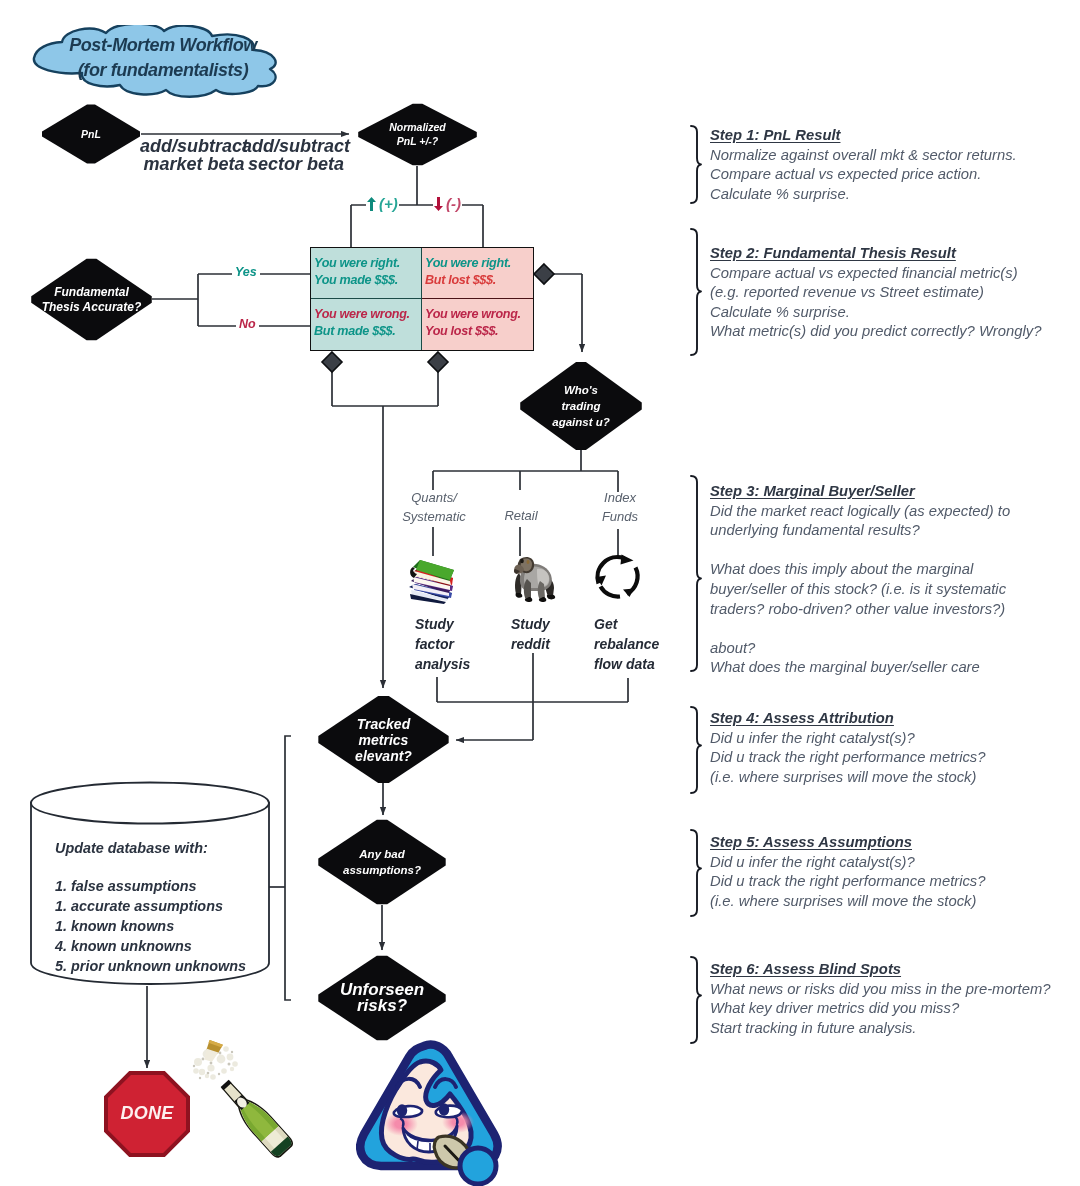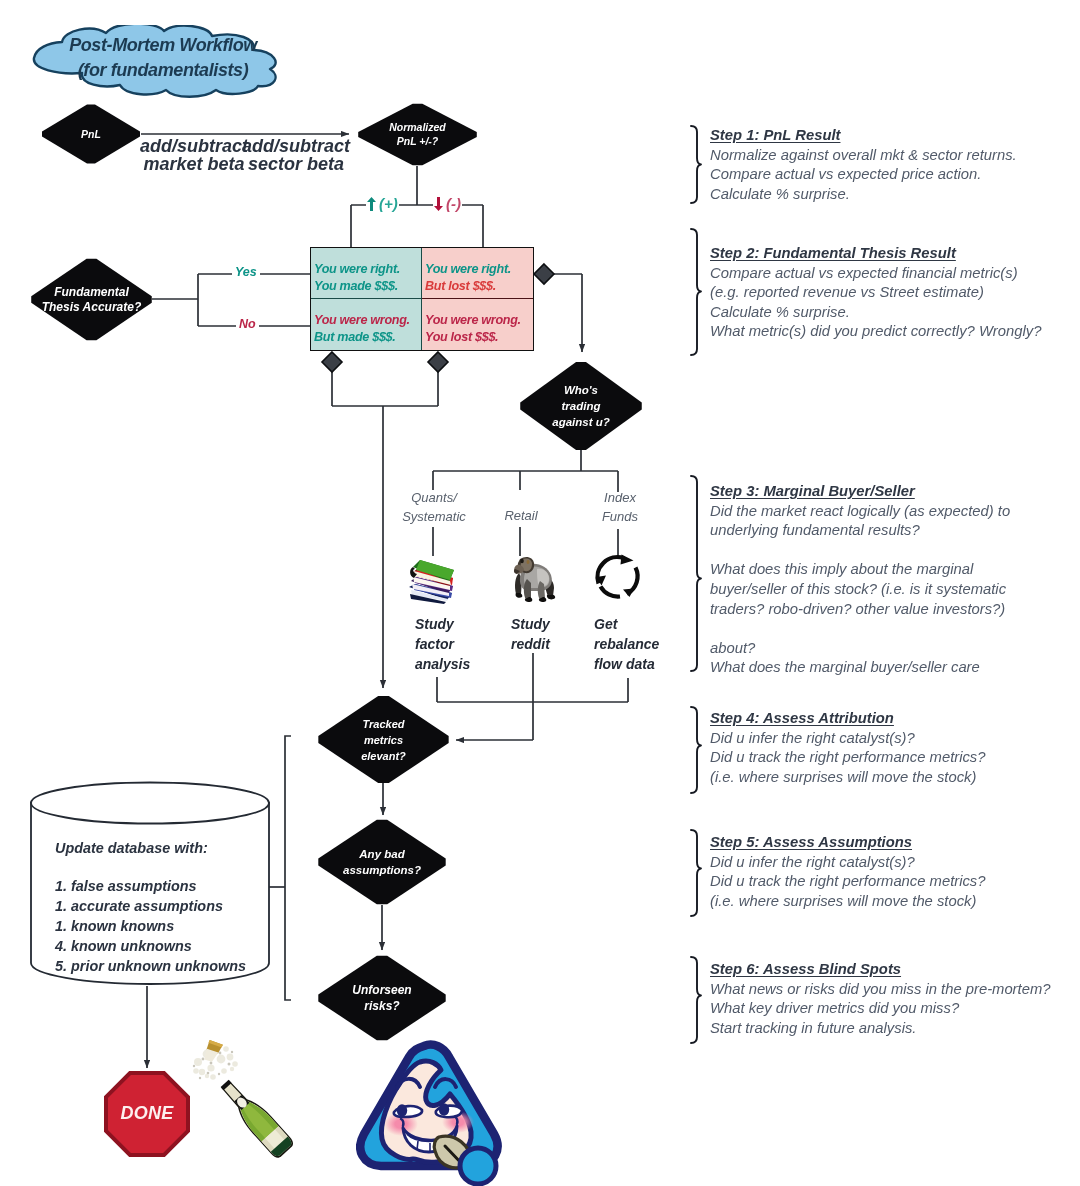--- a/index.html
+++ b/index.html
@@ -16,21 +16,21 @@
   .dia{position:absolute;}
   .dshape{position:absolute;inset:0;background:#0b0b0d;
     clip-path:polygon(46% 1%,54% 1%,99% 46%,99% 54%,54% 99%,46% 99%,1% 54%,1% 46%);}
   .dtext{position:absolute;inset:0;display:flex;flex-direction:column;align-items:center;
     justify-content:center;color:#fff;font-weight:bold;text-align:center;white-space:nowrap;}
 
   
   .grid{position:absolute;left:310px;top:247px;width:224px;height:104px;
     display:grid;grid-template-columns:1fr 1fr;grid-template-rows:1fr 1fr;
     border:1.6px solid #111;box-sizing:border-box;}
-  .cell{box-sizing:border-box;padding:13px 0 0 3px;font-weight:bold;font-size:12.6px;
+  .cell{box-sizing:border-box;padding:7px 0 0 3px;font-weight:bold;font-size:12.6px;
     line-height:17px;letter-spacing:-0.3px;}
   .c-tl{background:#bfdfdb;border-right:1.6px solid #1b4b47;border-bottom:1.6px solid #1b4b47;}
   .c-tr{background:#f7cfcb;border-bottom:1.6px solid #4a1216;}
   .c-bl{background:#bfdfdb;border-right:1.6px solid #1b4b47;}
   .c-br{background:#f7cfcb;}
   .c-tl .q1,.c-tl .q2{color:#0d9488;}
   .c-tr .q1{color:#0d9488;} .c-tr .q2{color:#d93b3b;}
   .c-bl .q1{color:#bb2649;} .c-bl .q2{color:#0d9488;}
   .c-br .q1{color:#bb2649;} .c-br .q2{color:#bb2649;}
 
@@ -168,38 +168,38 @@
   <div class="dshape"></div>
   <div class="dtext" style="font-size:11.5px;line-height:16px;">
     <div>Who's</div>
     <div>trading</div>
     <div>against u?</div>
   </div>
 </div>
 
 <div class="dia" style="left:317px;top:695px;width:133px;height:89px;">
   <div class="dshape"></div>
-  <div class="dtext" style="font-size:11px;line-height:16px;justify-content:center;">
+  <div class="dtext" style="font-size:14px;line-height:16px;justify-content:center;">
     <div>Tracked</div>
     <div>metrics</div>
     <div>elevant?</div>
   </div>
 </div>
 
 <div class="dia" style="left:317px;top:819px;width:130px;height:86px;">
   <div class="dshape"></div>
   <div class="dtext" style="font-size:11.5px;line-height:16px;">
     <div>Any bad</div>
     <div>assumptions?</div>
   </div>
 </div>
 
 <div class="dia" style="left:317px;top:955px;width:130px;height:86px;">
   <div class="dshape"></div>
-  <div class="dtext" style="font-size:12px;line-height:16px;">
+  <div class="dtext" style="font-size:17px;line-height:16px;">
     <div>Unforseen</div>
     <div>risks?</div>
   </div>
 </div>
 
 <div class="grid">
   <div class="cell c-tl">
     <div class="q1">You were right.</div>
     <div class="q2">You made $$$.</div>
   </div>

